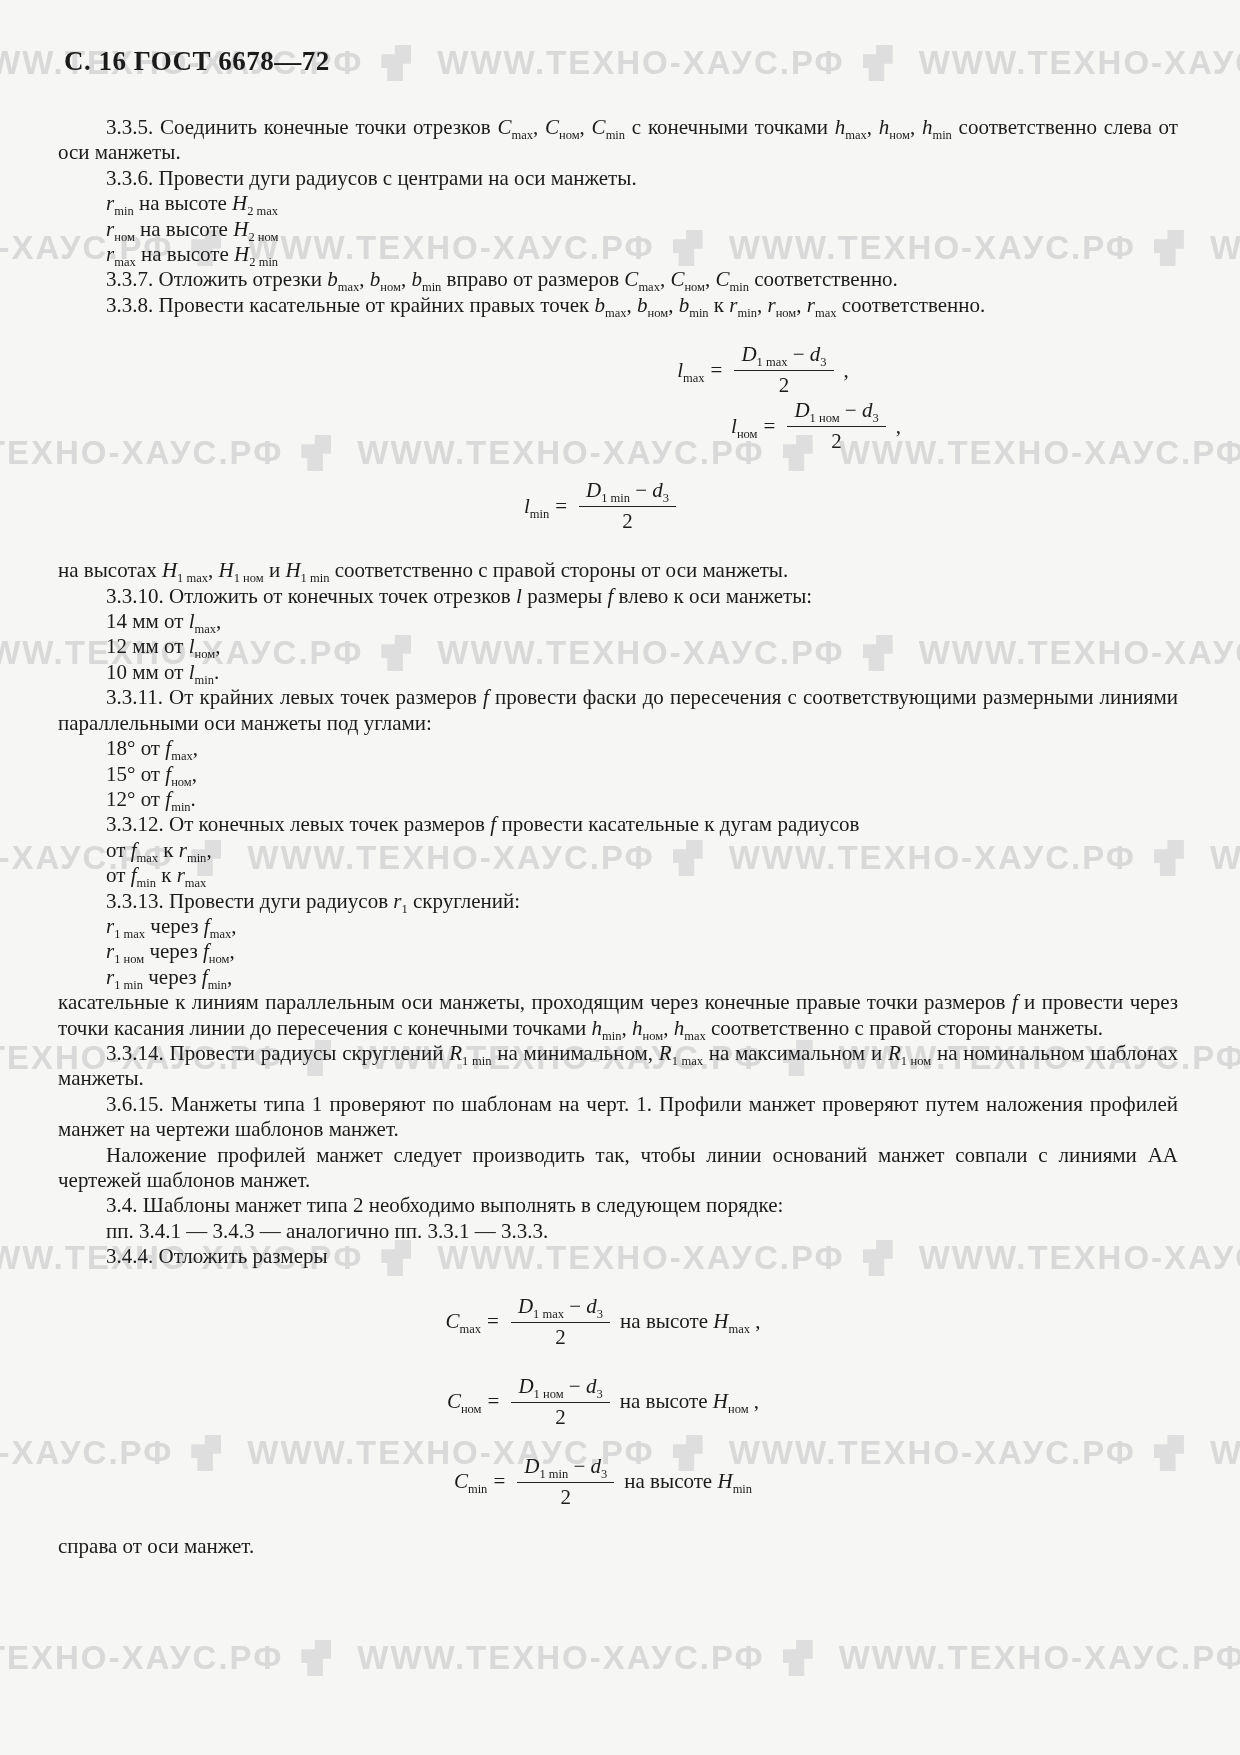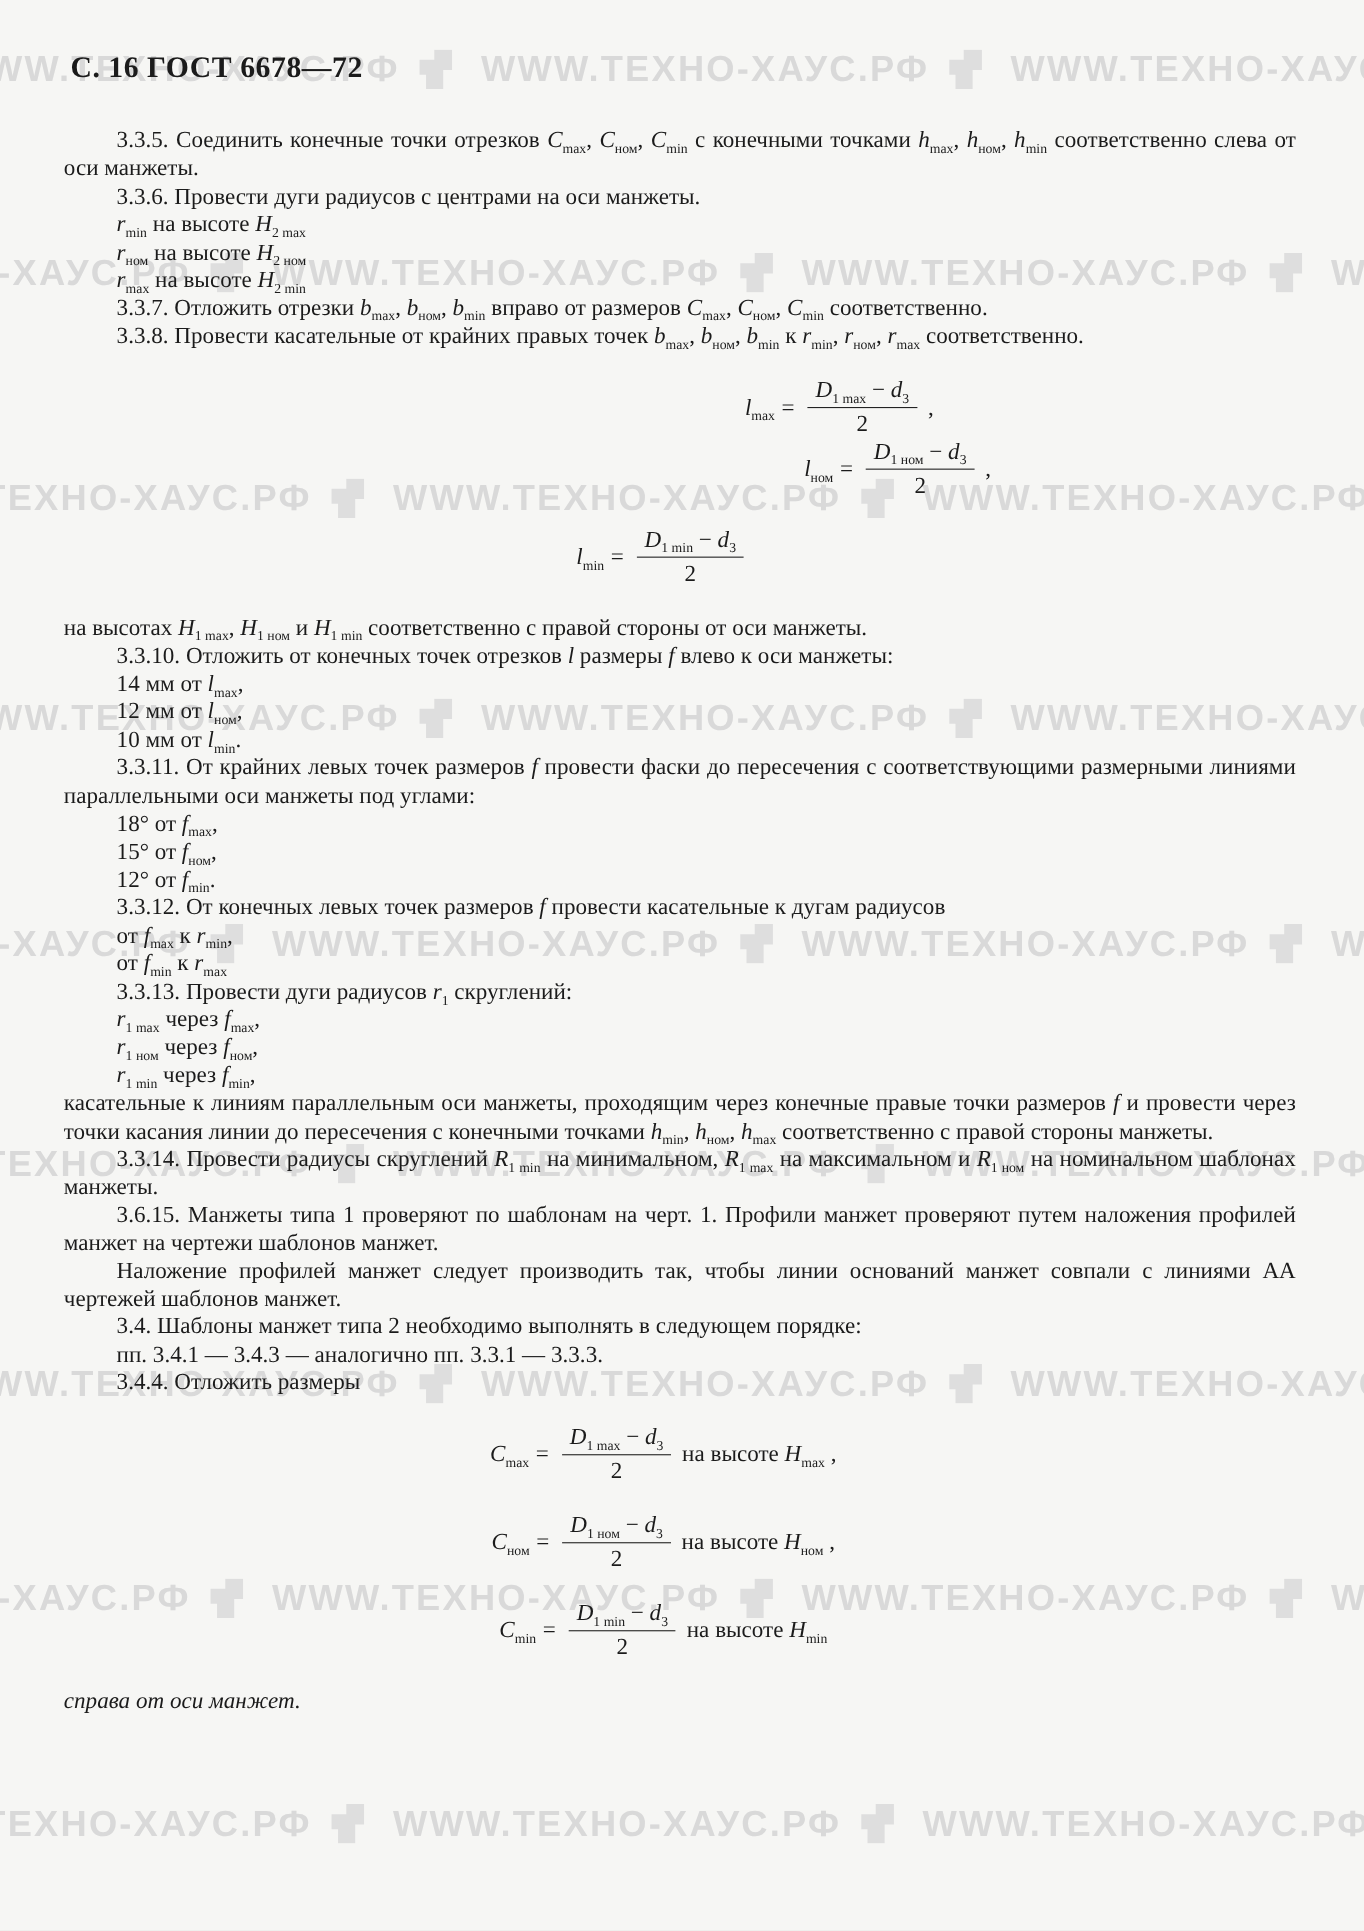--- a/index.html
+++ b/index.html
@@ -24,21 +24,21 @@
   .frow{display:flex;margin:24px 0;font-size:21px;align-items:center;}
   .frow.pair{padding-left:290px;flex-direction:column;}
   .frow.pair .formula + .formula{margin-left:106px;}
   .frow.center{justify-content:center;padding-right:30px;}
   .formula{display:inline-flex;align-items:center;white-space:nowrap;}
   .eq{margin:0 6px;}
   .frac{display:inline-flex;flex-direction:column;align-items:center;margin:0 6px;}
   .frac .num{padding:0 7px 3px;border-bottom:1.5px solid #222;font-family:Liberation Serif, serif;}
   .frac .den{padding-top:2px;}
   .post{margin-left:4px;}
-  .tail-space{margin-top:6px;font-style:italic;}
+  .tail-space{margin-top:6px;}
 </style>
 </head>
 <body>
 
 <div class="page">
   <div class="wm-layer">
       <div class="wm-row" style="top: 44px; left: -70px; color: rgb(217, 217, 217);">
         <span class="wm-text">WWW.ТЕХНО-ХАУС.РФ</span>
         <span class="wm-icon" style="background: rgb(222, 222, 222);"></span>
         <span class="wm-text">WWW.ТЕХНО-ХАУС.РФ</span>

